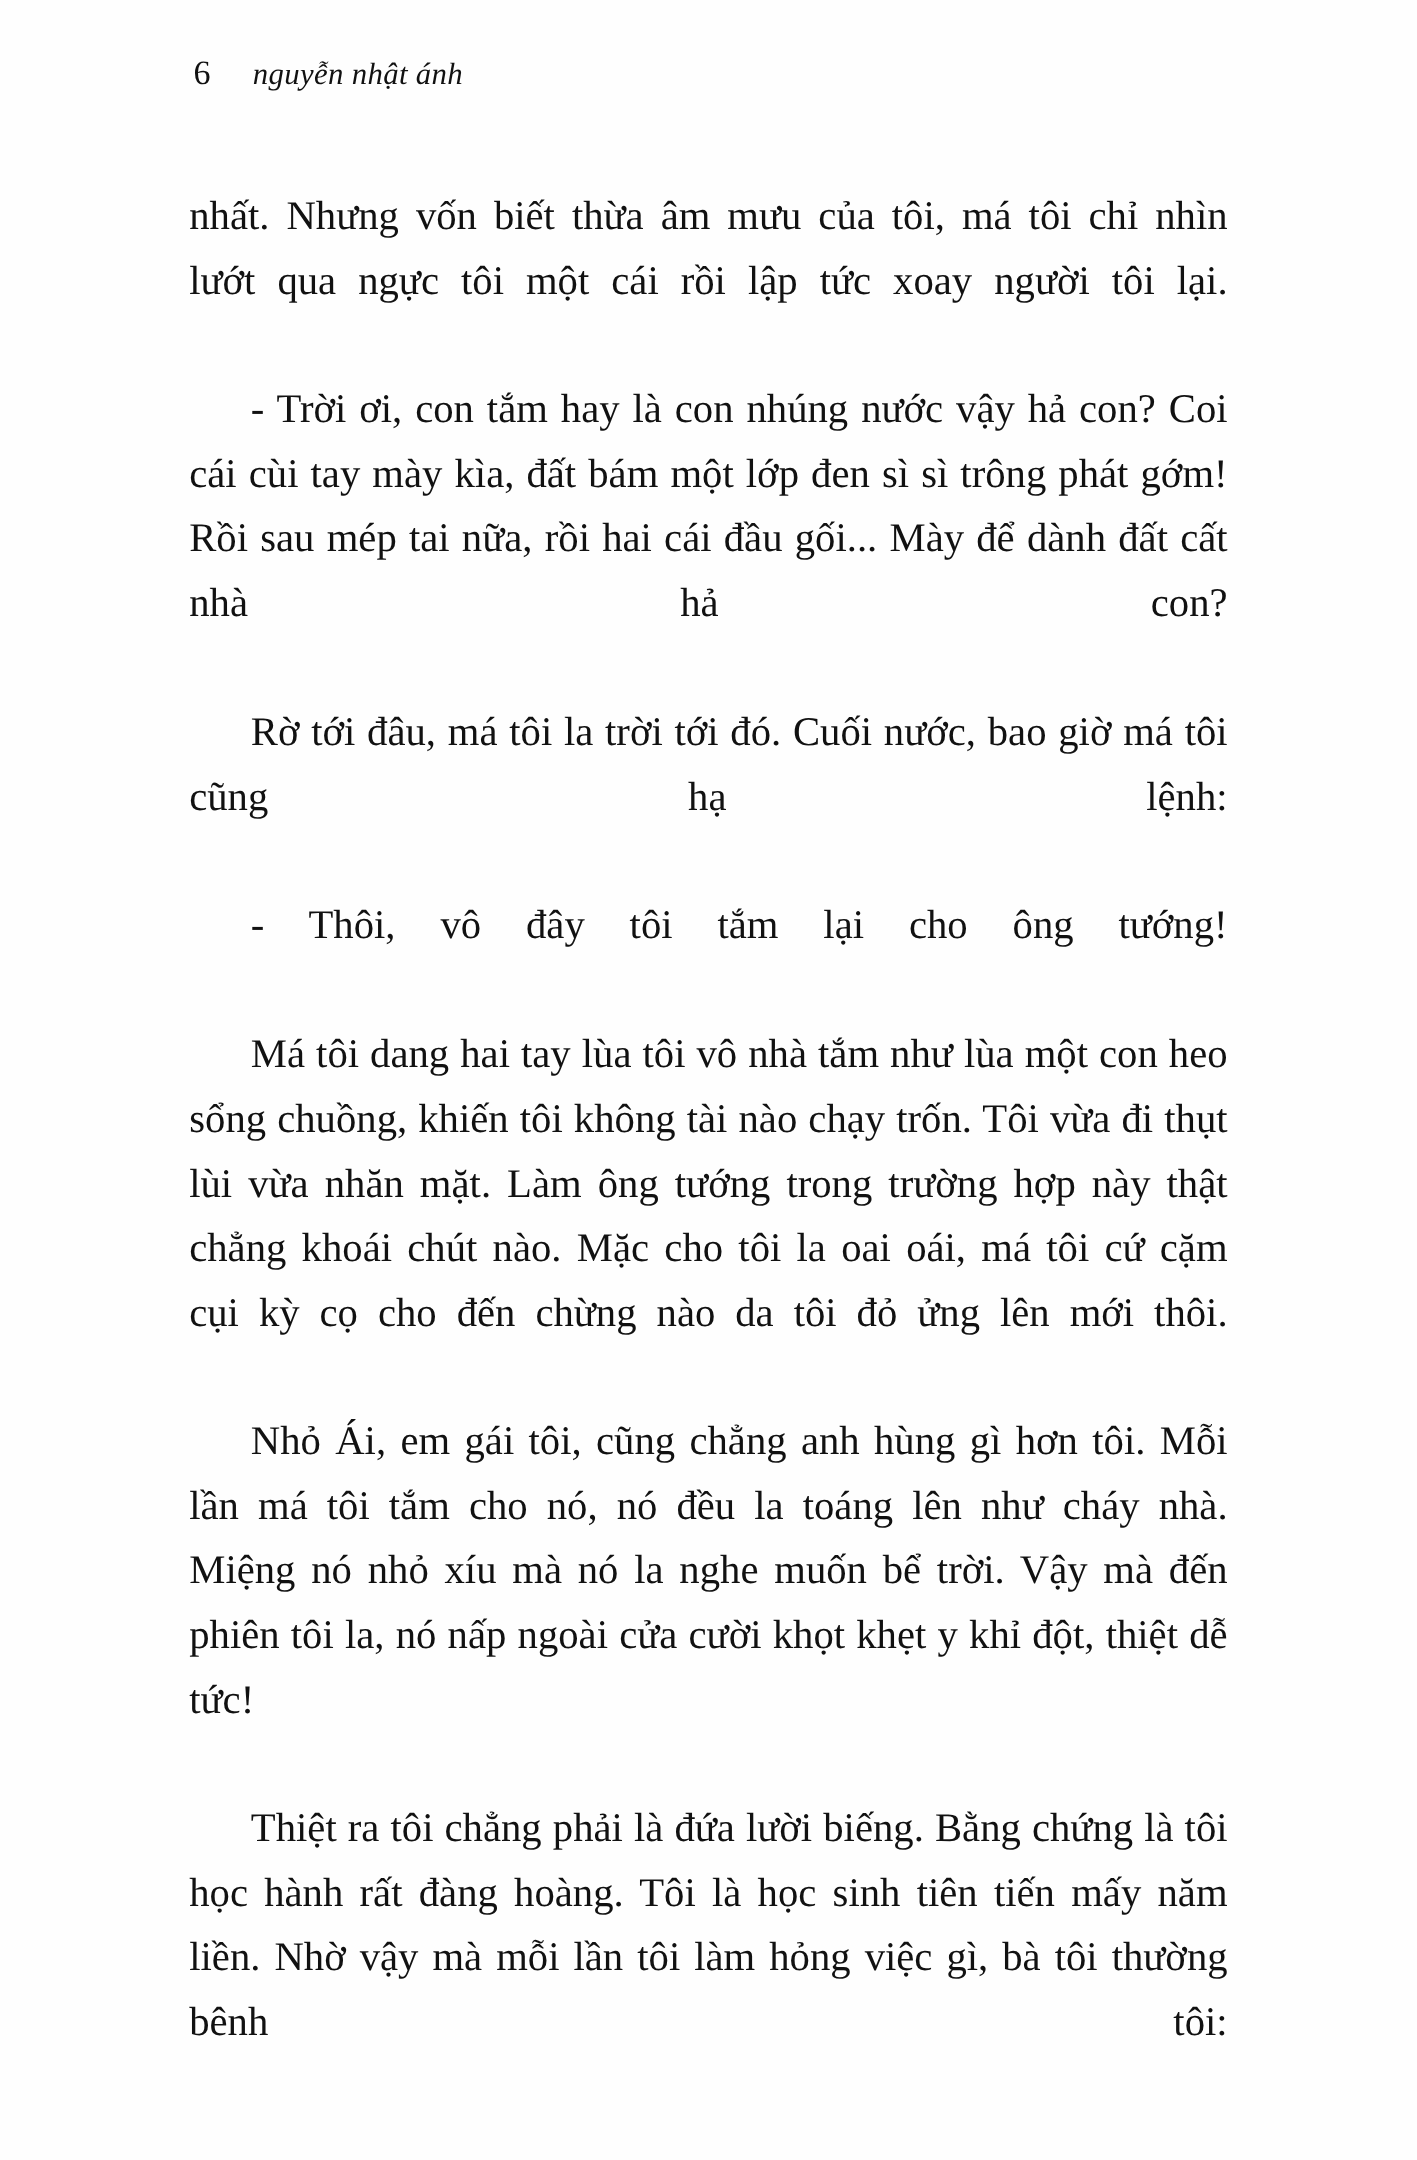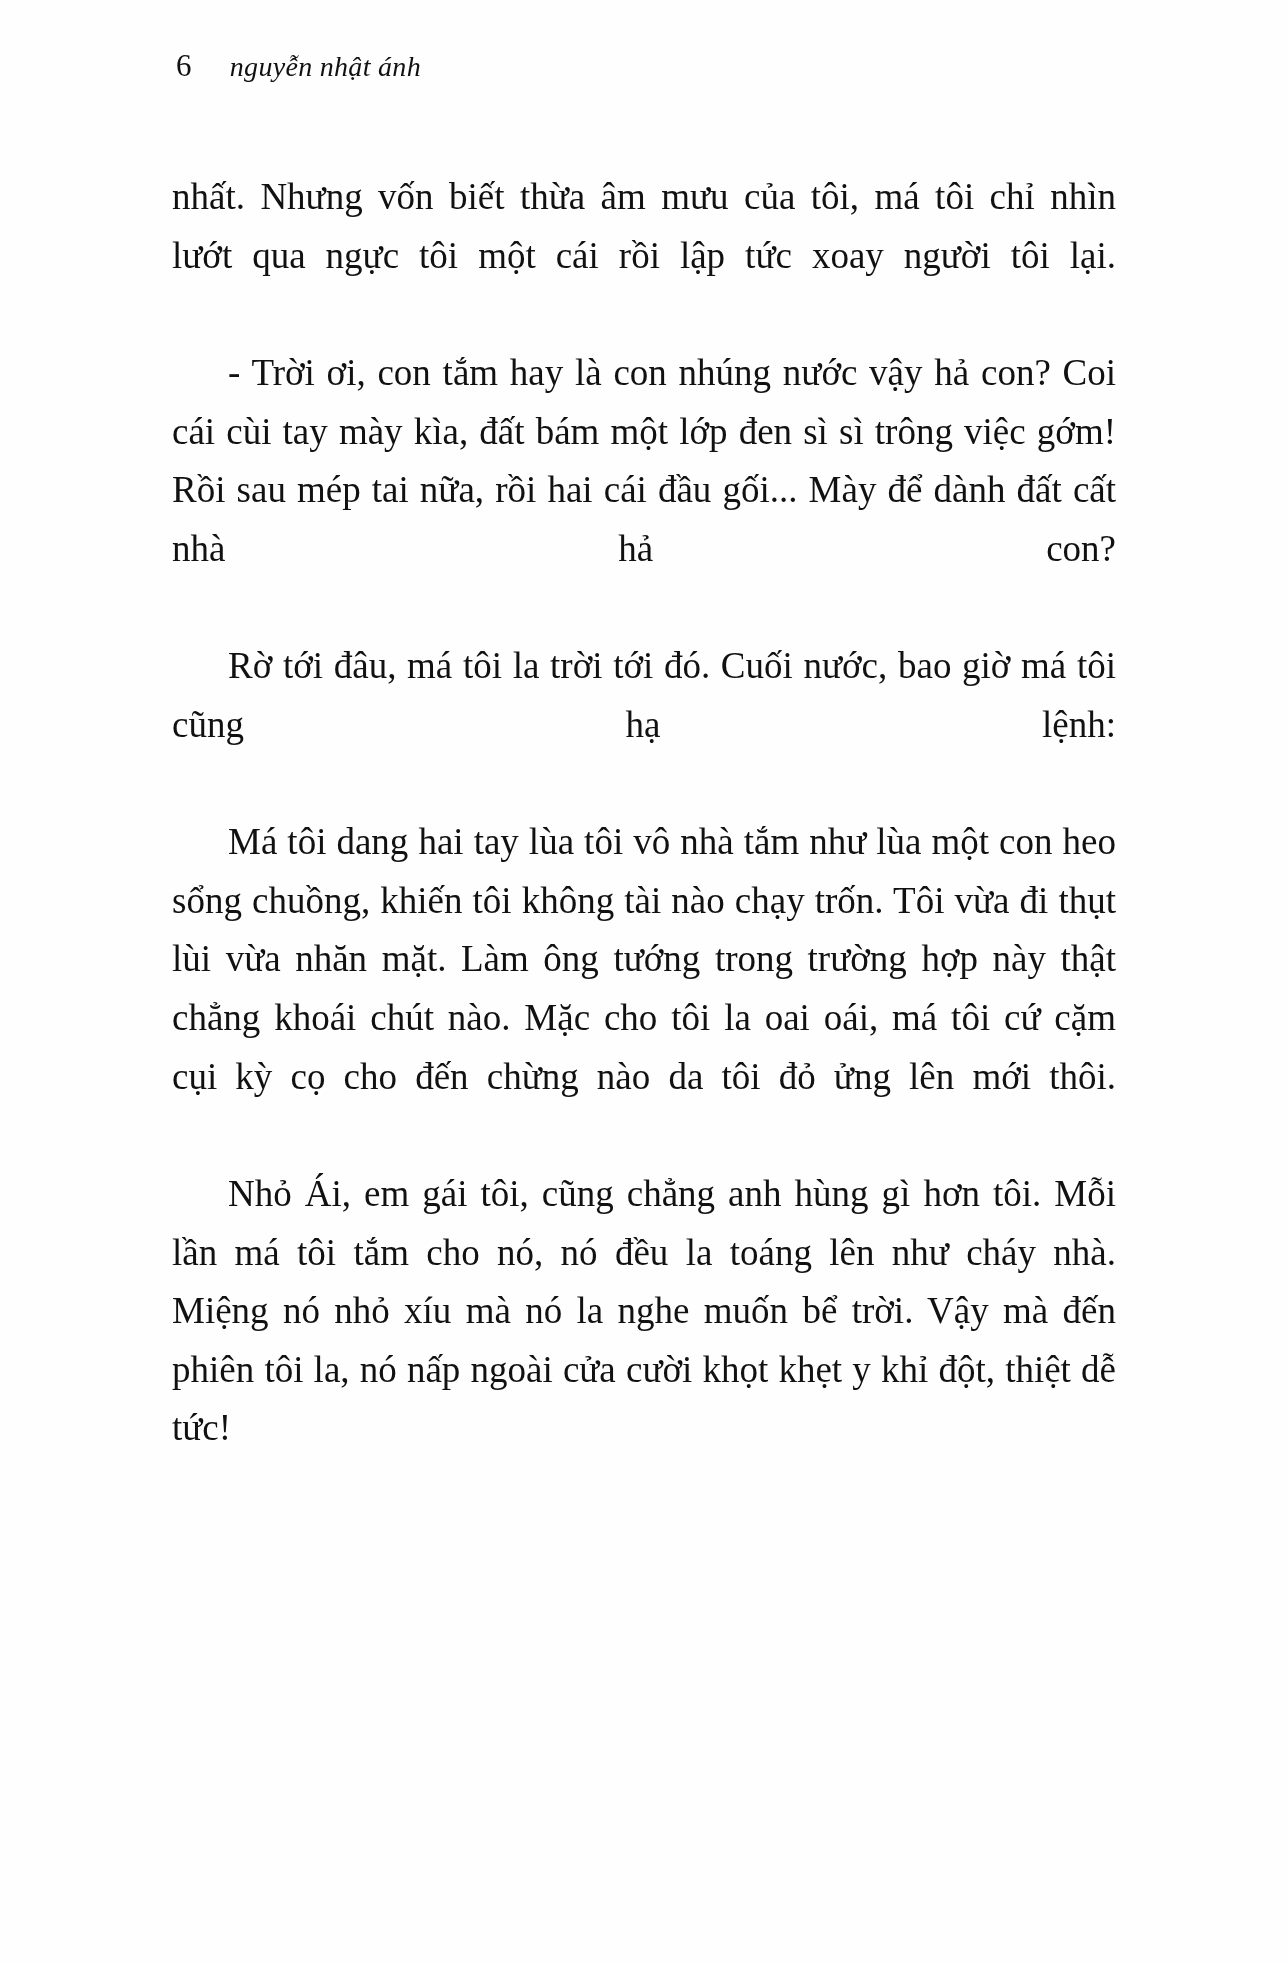--- a/index.html
+++ b/index.html
@@ -70,19 +70,21 @@
 
 <div class="page">
 
   <div class="header">
     <span class="folio">6</span>
     <span class="running-title">nguyễn nhật ánh</span>
   </div>
 
   <div class="body-text">
     <p>nhất. Nhưng vốn biết thừa âm mưu của tôi, má tôi chỉ nhìn lướt qua ngực tôi một cái rồi lập tức xoay người tôi lại.</p>
-    <p class="indent">- Trời ơi, con tắm hay là con nhúng nước vậy hả con? Coi cái cùi tay mày kìa, đất bám một lớp đen sì sì trông việc gớm! Rồi sau mép tai nữa, rồi hai cái đầu gối... Mày để dành đất cất nhà hả con?</p>
+    <p class="indent">- Trời ơi, con tắm hay là con nhúng nước vậy hả con? Coi cái cùi tay mày kìa, đất bám một lớp đen sì sì trông phát gớm! Rồi sau mép tai nữa, rồi hai cái đầu gối... Mày để dành đất cất nhà hả con?</p>
     <p class="indent">Rờ tới đâu, má tôi la trời tới đó. Cuối nước, bao giờ má tôi cũng hạ lệnh:</p>
+    <p class="indent">- Thôi, vô đây tôi tắm lại cho ông tướng!</p>
     <p class="indent">Má tôi dang hai tay lùa tôi vô nhà tắm như lùa một con heo sổng chuồng, khiến tôi không tài nào chạy trốn. Tôi vừa đi thụt lùi vừa nhăn mặt. Làm ông tướng trong trường hợp này thật chẳng khoái chút nào. Mặc cho tôi la oai oái, má tôi cứ cặm cụi kỳ cọ cho đến chừng nào da tôi đỏ ửng lên mới thôi.</p>
     <p class="indent">Nhỏ Ái, em gái tôi, cũng chẳng anh hùng gì hơn tôi. Mỗi lần má tôi tắm cho nó, nó đều la toáng lên như cháy nhà. Miệng nó nhỏ xíu mà nó la nghe muốn bể trời. Vậy mà đến phiên tôi la, nó nấp ngoài cửa cười khọt khẹt y khỉ đột, thiệt dễ tức!</p>
+    <p class="indent">Thiệt ra tôi chẳng phải là đứa lười biếng. Bằng chứng là tôi học hành rất đàng hoàng. Tôi là học sinh tiên tiến mấy năm liền. Nhờ vậy mà mỗi lần tôi làm hỏng việc gì, bà tôi thường bênh tôi:</p>
   </div>
 
 </div>
 
 </body></html>

